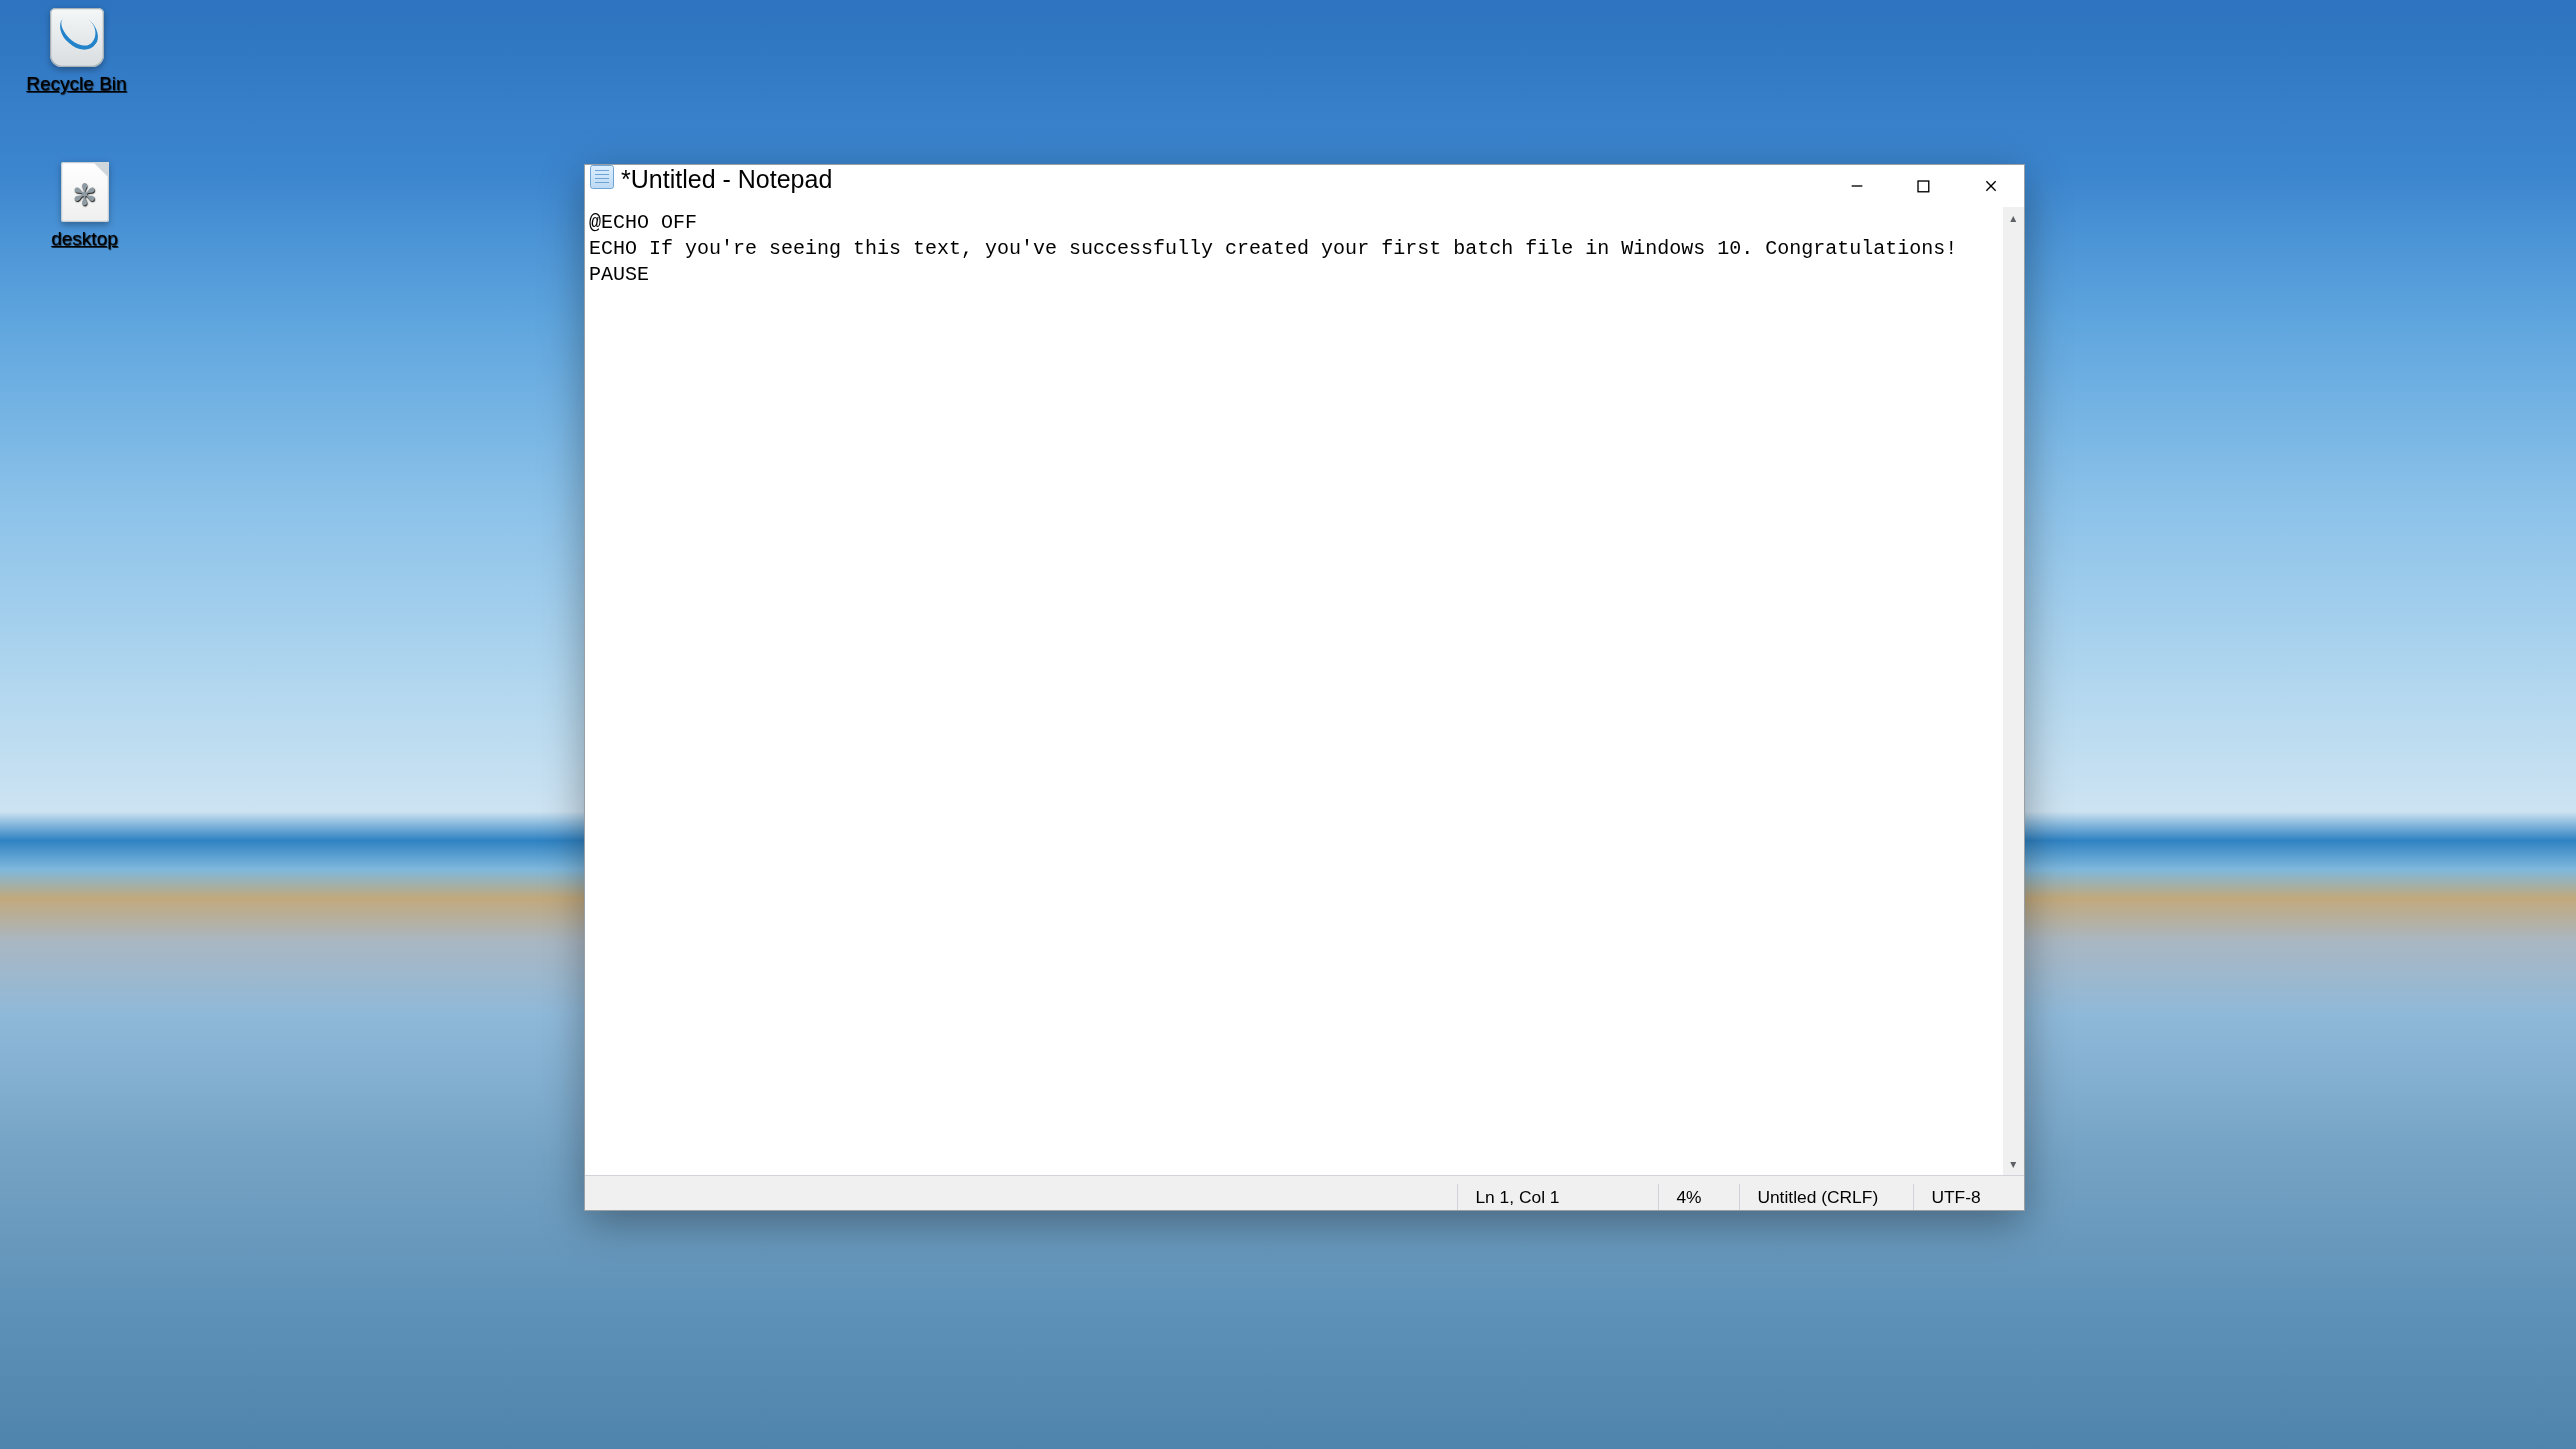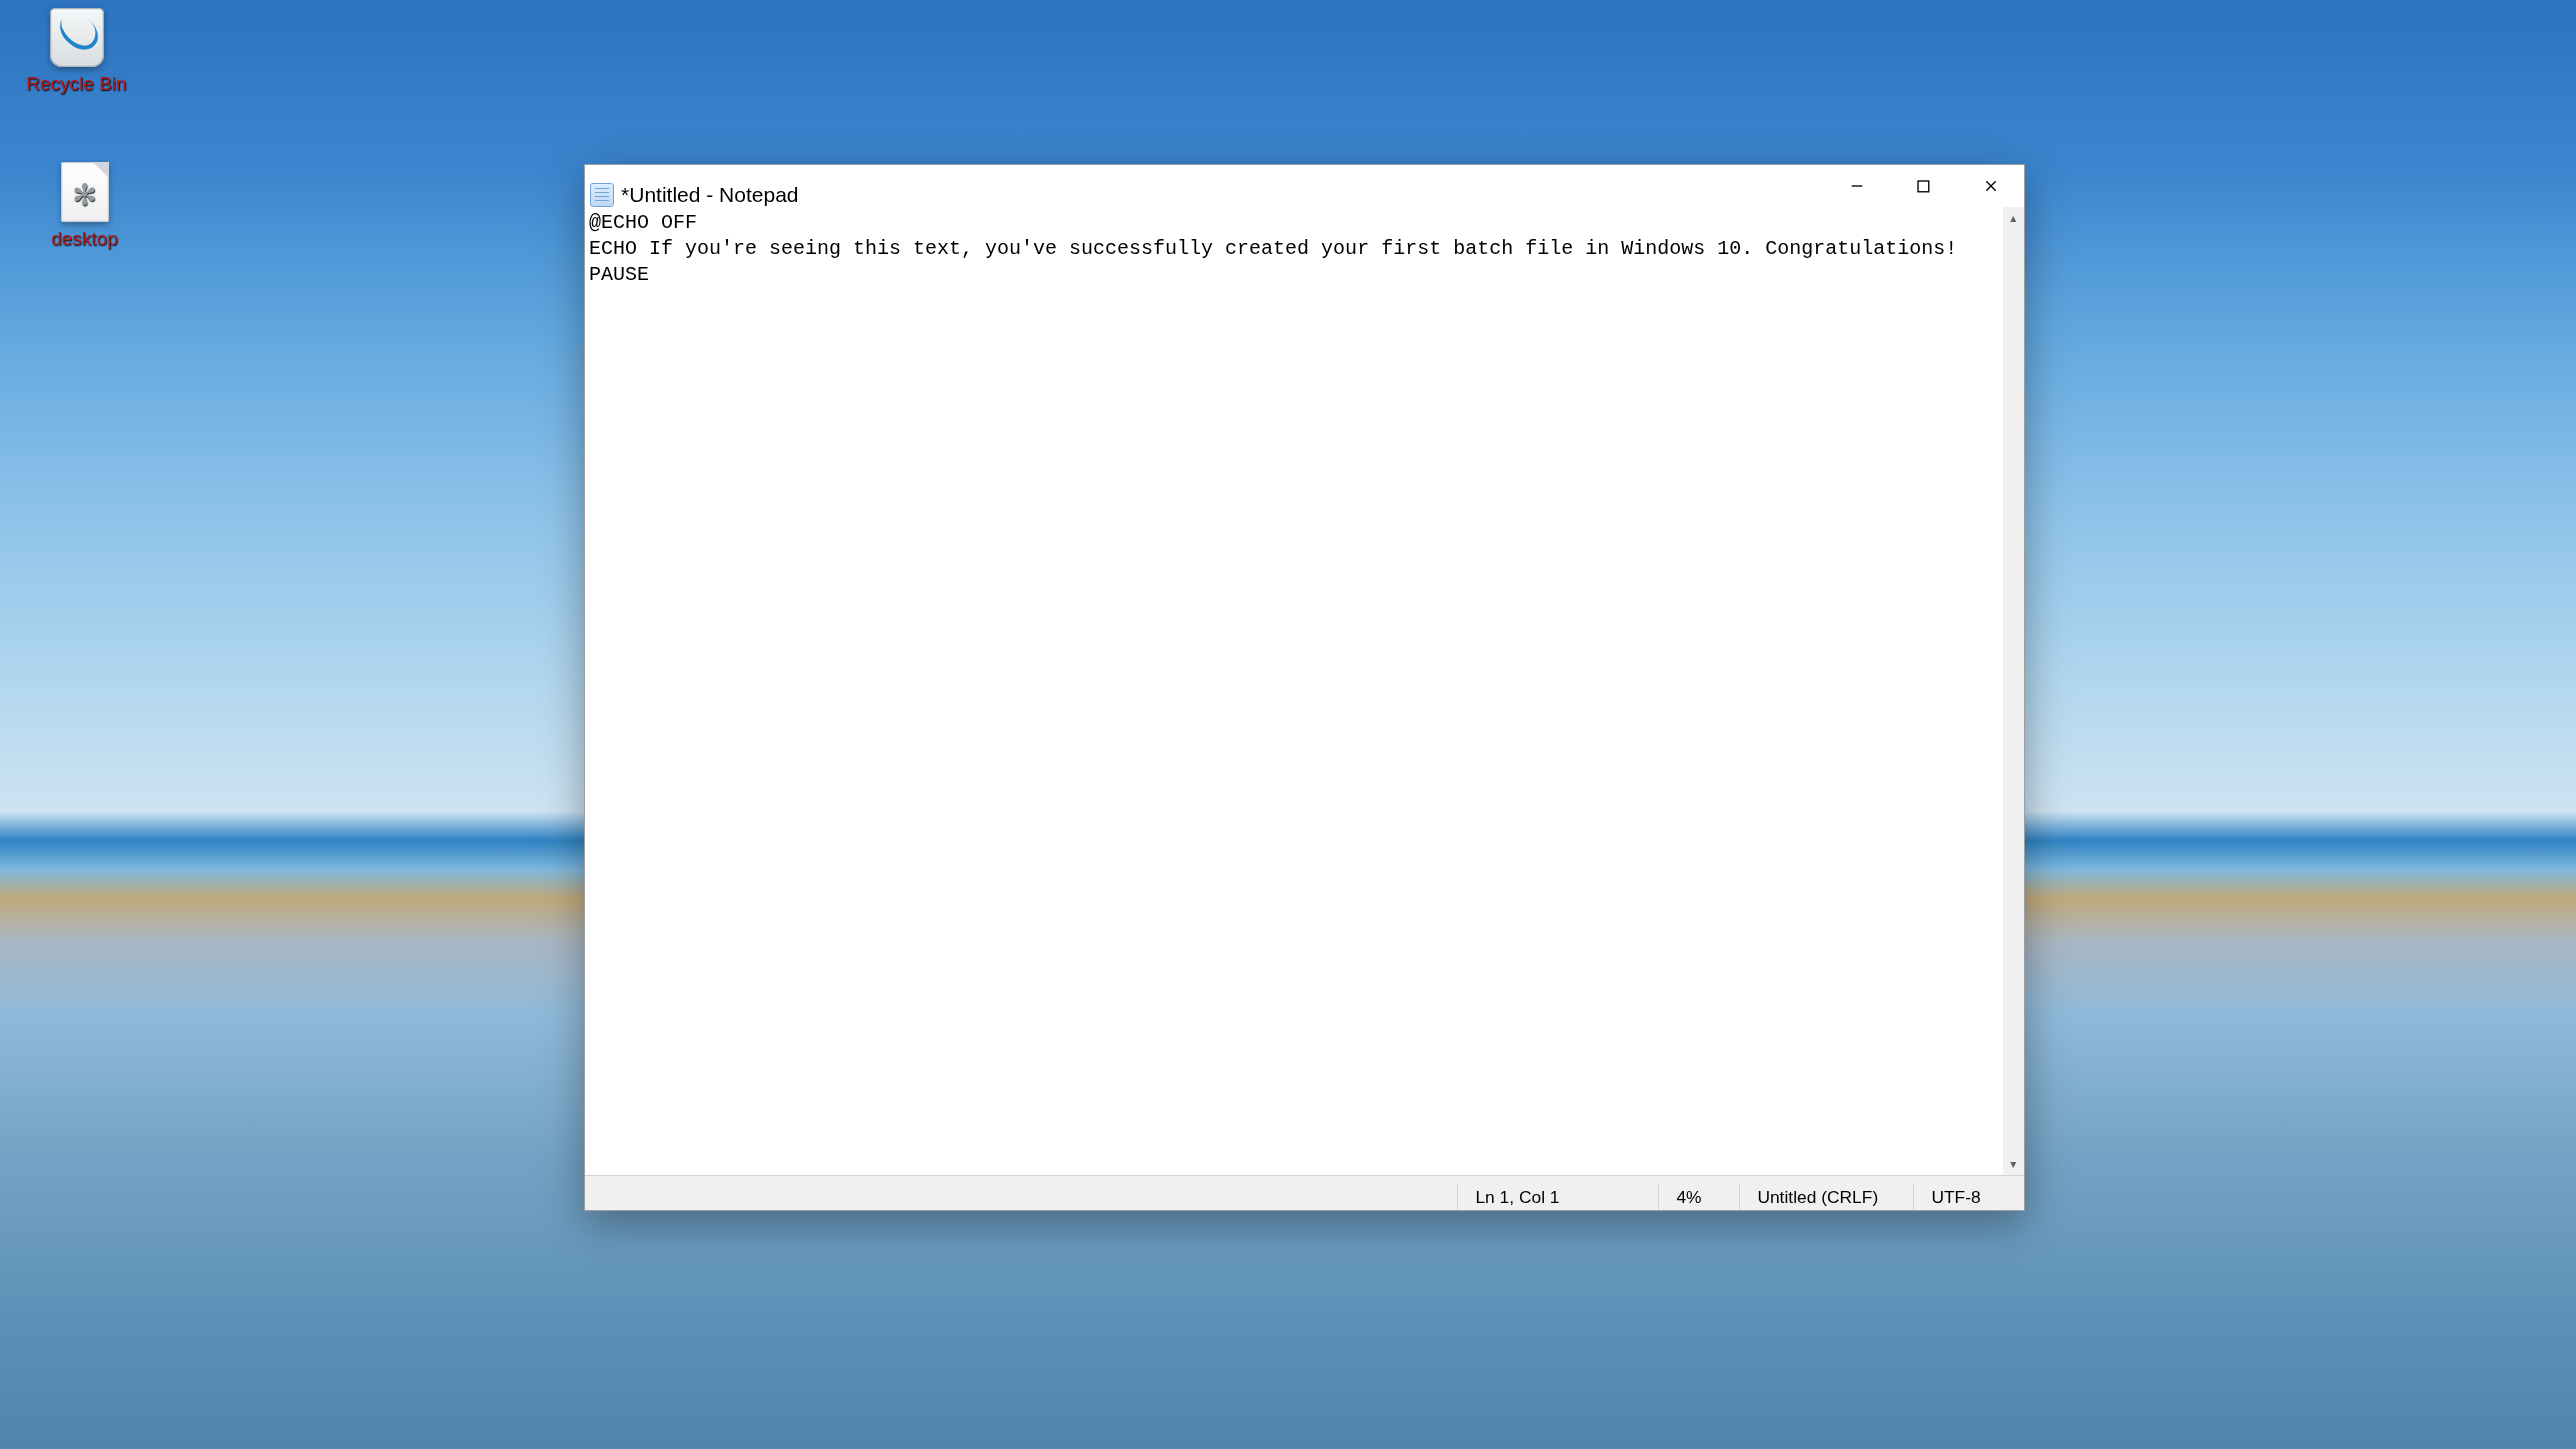--- a/index.html
+++ b/index.html
@@ -18,23 +18,24 @@
 
     
     .desktop-icon {
       position: absolute;
       display: flex;
       flex-direction: column;
       align-items: center;
       width: 121px;
       text-align: center;
       cursor: pointer;
-      color: #b91c1c;
+      color: #000000;
       text-shadow: 0.7px 0.7px 1.3px #000;
       font-size: 19px;
+      text-decoration: underline;
     }
     .desktop-icon .icon-graphic {
       width: 64px;
       height: 64px;
       margin-bottom: 4px;
       display: flex;
       align-items: center;
       justify-content: center;
       position: relative;
     }
@@ -86,23 +87,23 @@
       border: 0.7px solid #9a9fa3;
       box-shadow: 0 12px 40px rgba(0,0,0,.35);
       display: flex;
       flex-direction: column;
     }
 
     .titlebar {
       height: 42px;
       background: #fff;
       display: flex;
-      align-items: flex-end;
+      align-items: flex-start;
       padding-left: 5.4px;
-      font-size: 21px;
+      font-size: 25px;
       color: #000;
       position: relative;
     }
     .titlebar .app-icon {
       width: 24px; height: 24px;
       margin-right: 6.7px;
       background: linear-gradient(#dbeeff,#bedaf3);
       border: 1.3px solid #6ea5d5;
       border-radius: 2.7px;
       position: relative;

